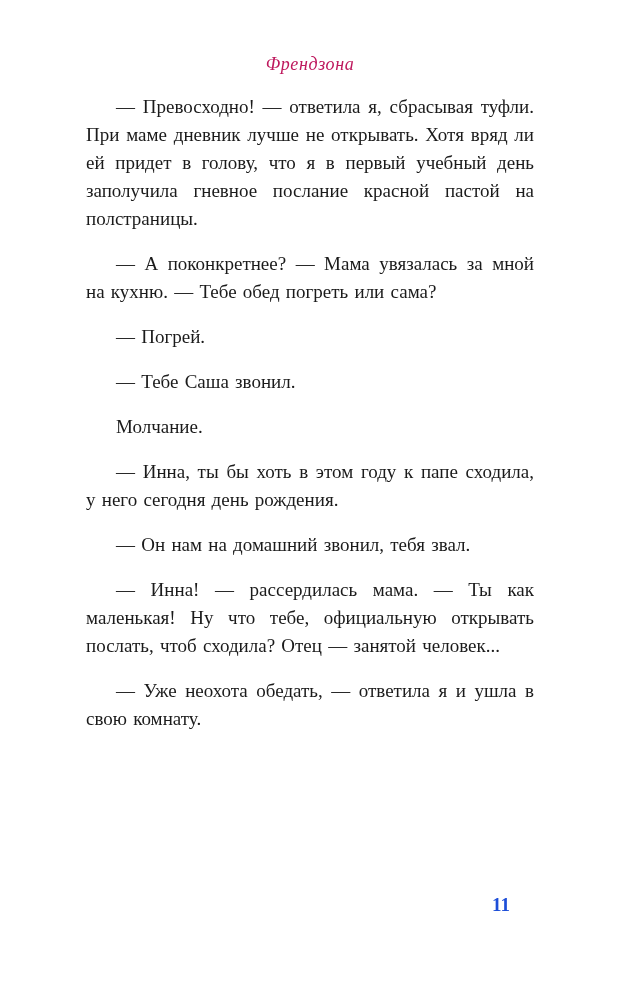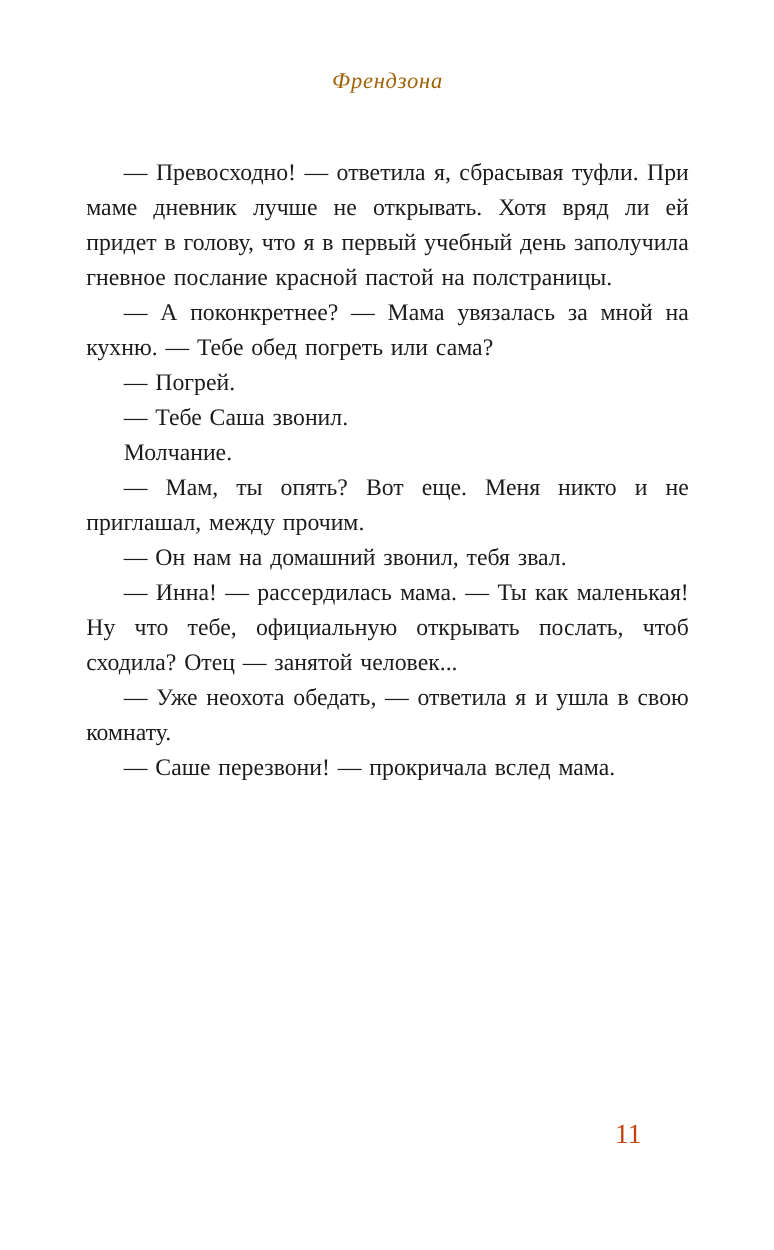--- a/index.html
+++ b/index.html
@@ -19,53 +19,52 @@
     position: absolute;
     left: 69px;
     top: 54px;
     width: 482px;
   }
   .running-head {
     text-align: center;
     font-style: italic;
     font-size: 18px;
     letter-spacing: 0.6px;
-    margin: 0 0 50px 0;
-    color: #a16207;
+    margin: 0 0 18px 0;
+    color: #be185d;
   }
   .body-text p {
-    margin: 0;
+    margin: 17px;
     font-size: 19px;
     line-height: 28px;
     text-align: justify;
     text-indent: 30px;
     word-spacing: 1.5px;
   }
   .page-number {
     position: absolute;
     top: 894px;
     left: 492px;
-    font-size: 22px;
-    font-weight: normal;
-    color: #c2410c;
+    font-size: 19px;
+    font-weight: bold;
+    color: #1d4ed8;
   }
 </style>
 </head>
 <body>
 
 <div class="page">
   <div class="running-head">Френдзона</div>
 
   <div class="body-text">
     <p>— Превосходно! — ответила я, сбрасывая туфли. При маме дневник лучше не открывать. Хотя вряд ли ей придет в голову, что я в первый учебный день заполучила гневное послание красной пастой на полстраницы.</p>
     <p>— А поконкретнее? — Мама увязалась за мной на кухню. — Тебе обед погреть или сама?</p>
     <p>— Погрей.</p>
     <p>— Тебе Саша звонил.</p>
     <p>Молчание.</p>
-    <p>— Мам, ты опять? Вот еще. Меня никто и не приглашал, между прочим.</p>
+    <p>— Инна, ты бы хоть в этом году к папе сходила, у него сегодня день рождения.</p>
     <p>— Он нам на домашний звонил, тебя звал.</p>
     <p>— Инна! — рассердилась мама. — Ты как маленькая! Ну что тебе, официальную открывать послать, чтоб сходила? Отец — занятой человек...</p>
     <p>— Уже неохота обедать, — ответила я и ушла в свою комнату.</p>
-    <p>— Саше перезвони! — прокричала вслед мама.</p>
   </div>
 </div>
 
 <div class="page-number">11</div>
 
 </body></html>

